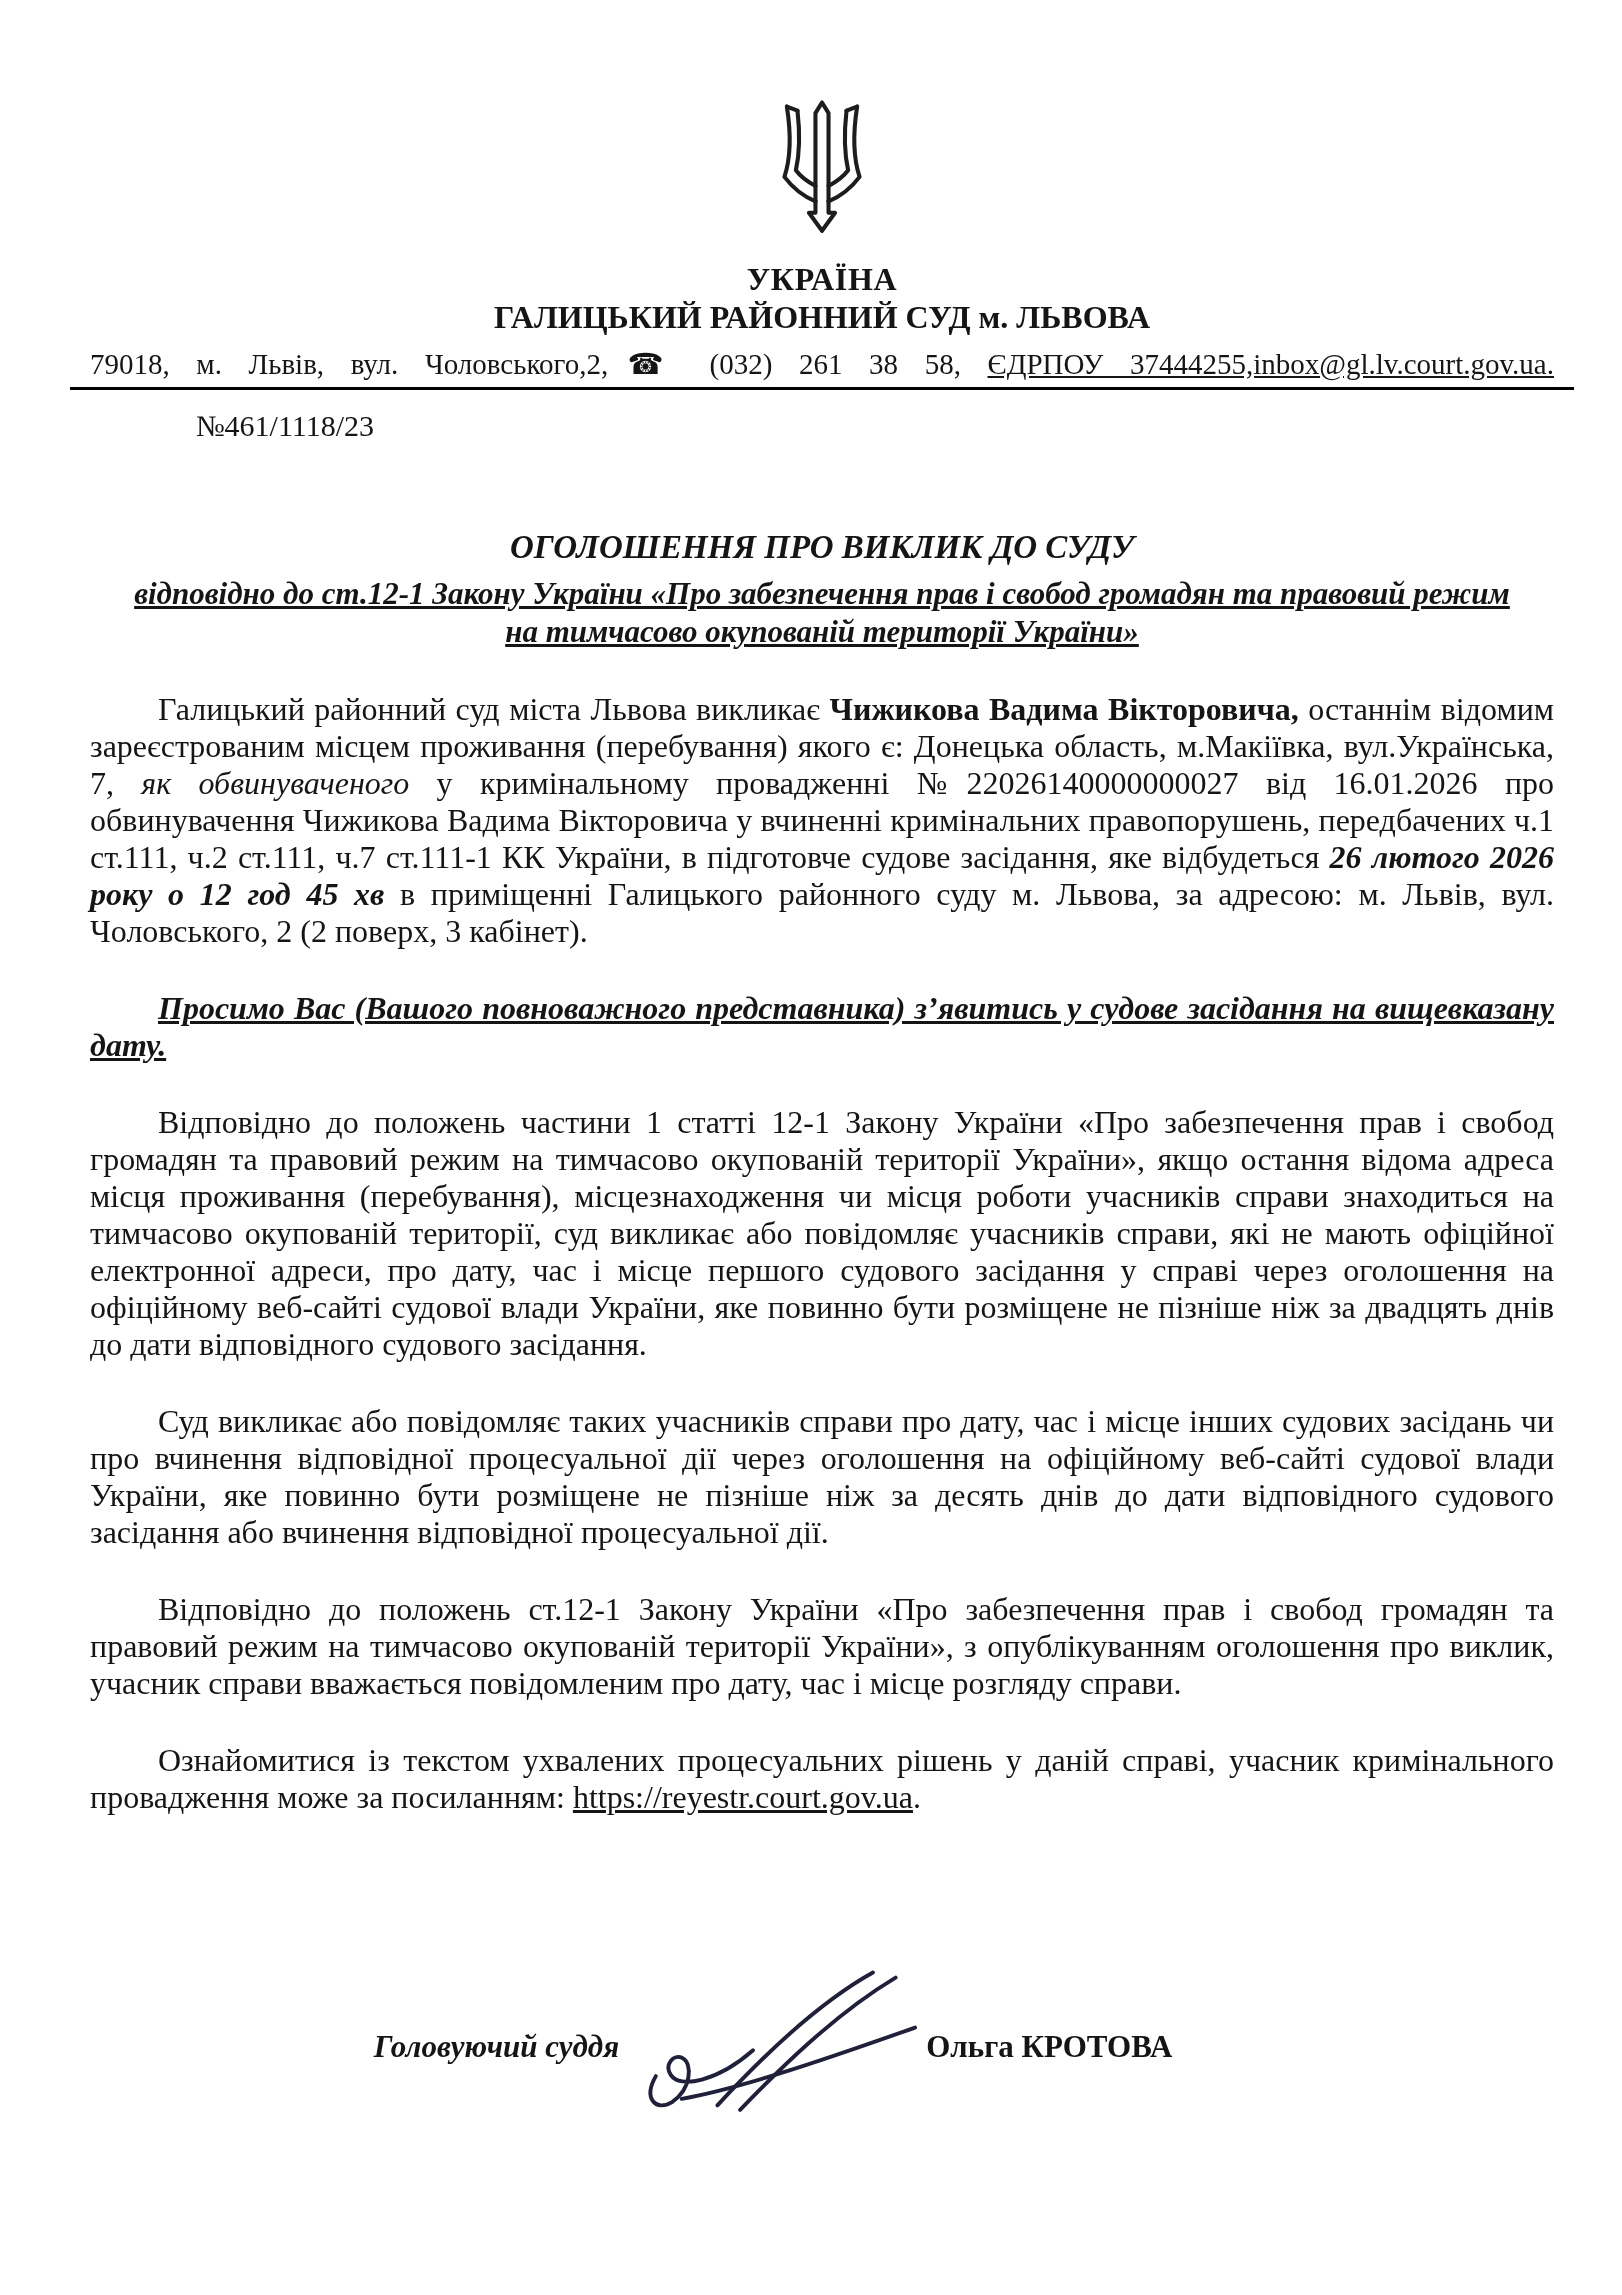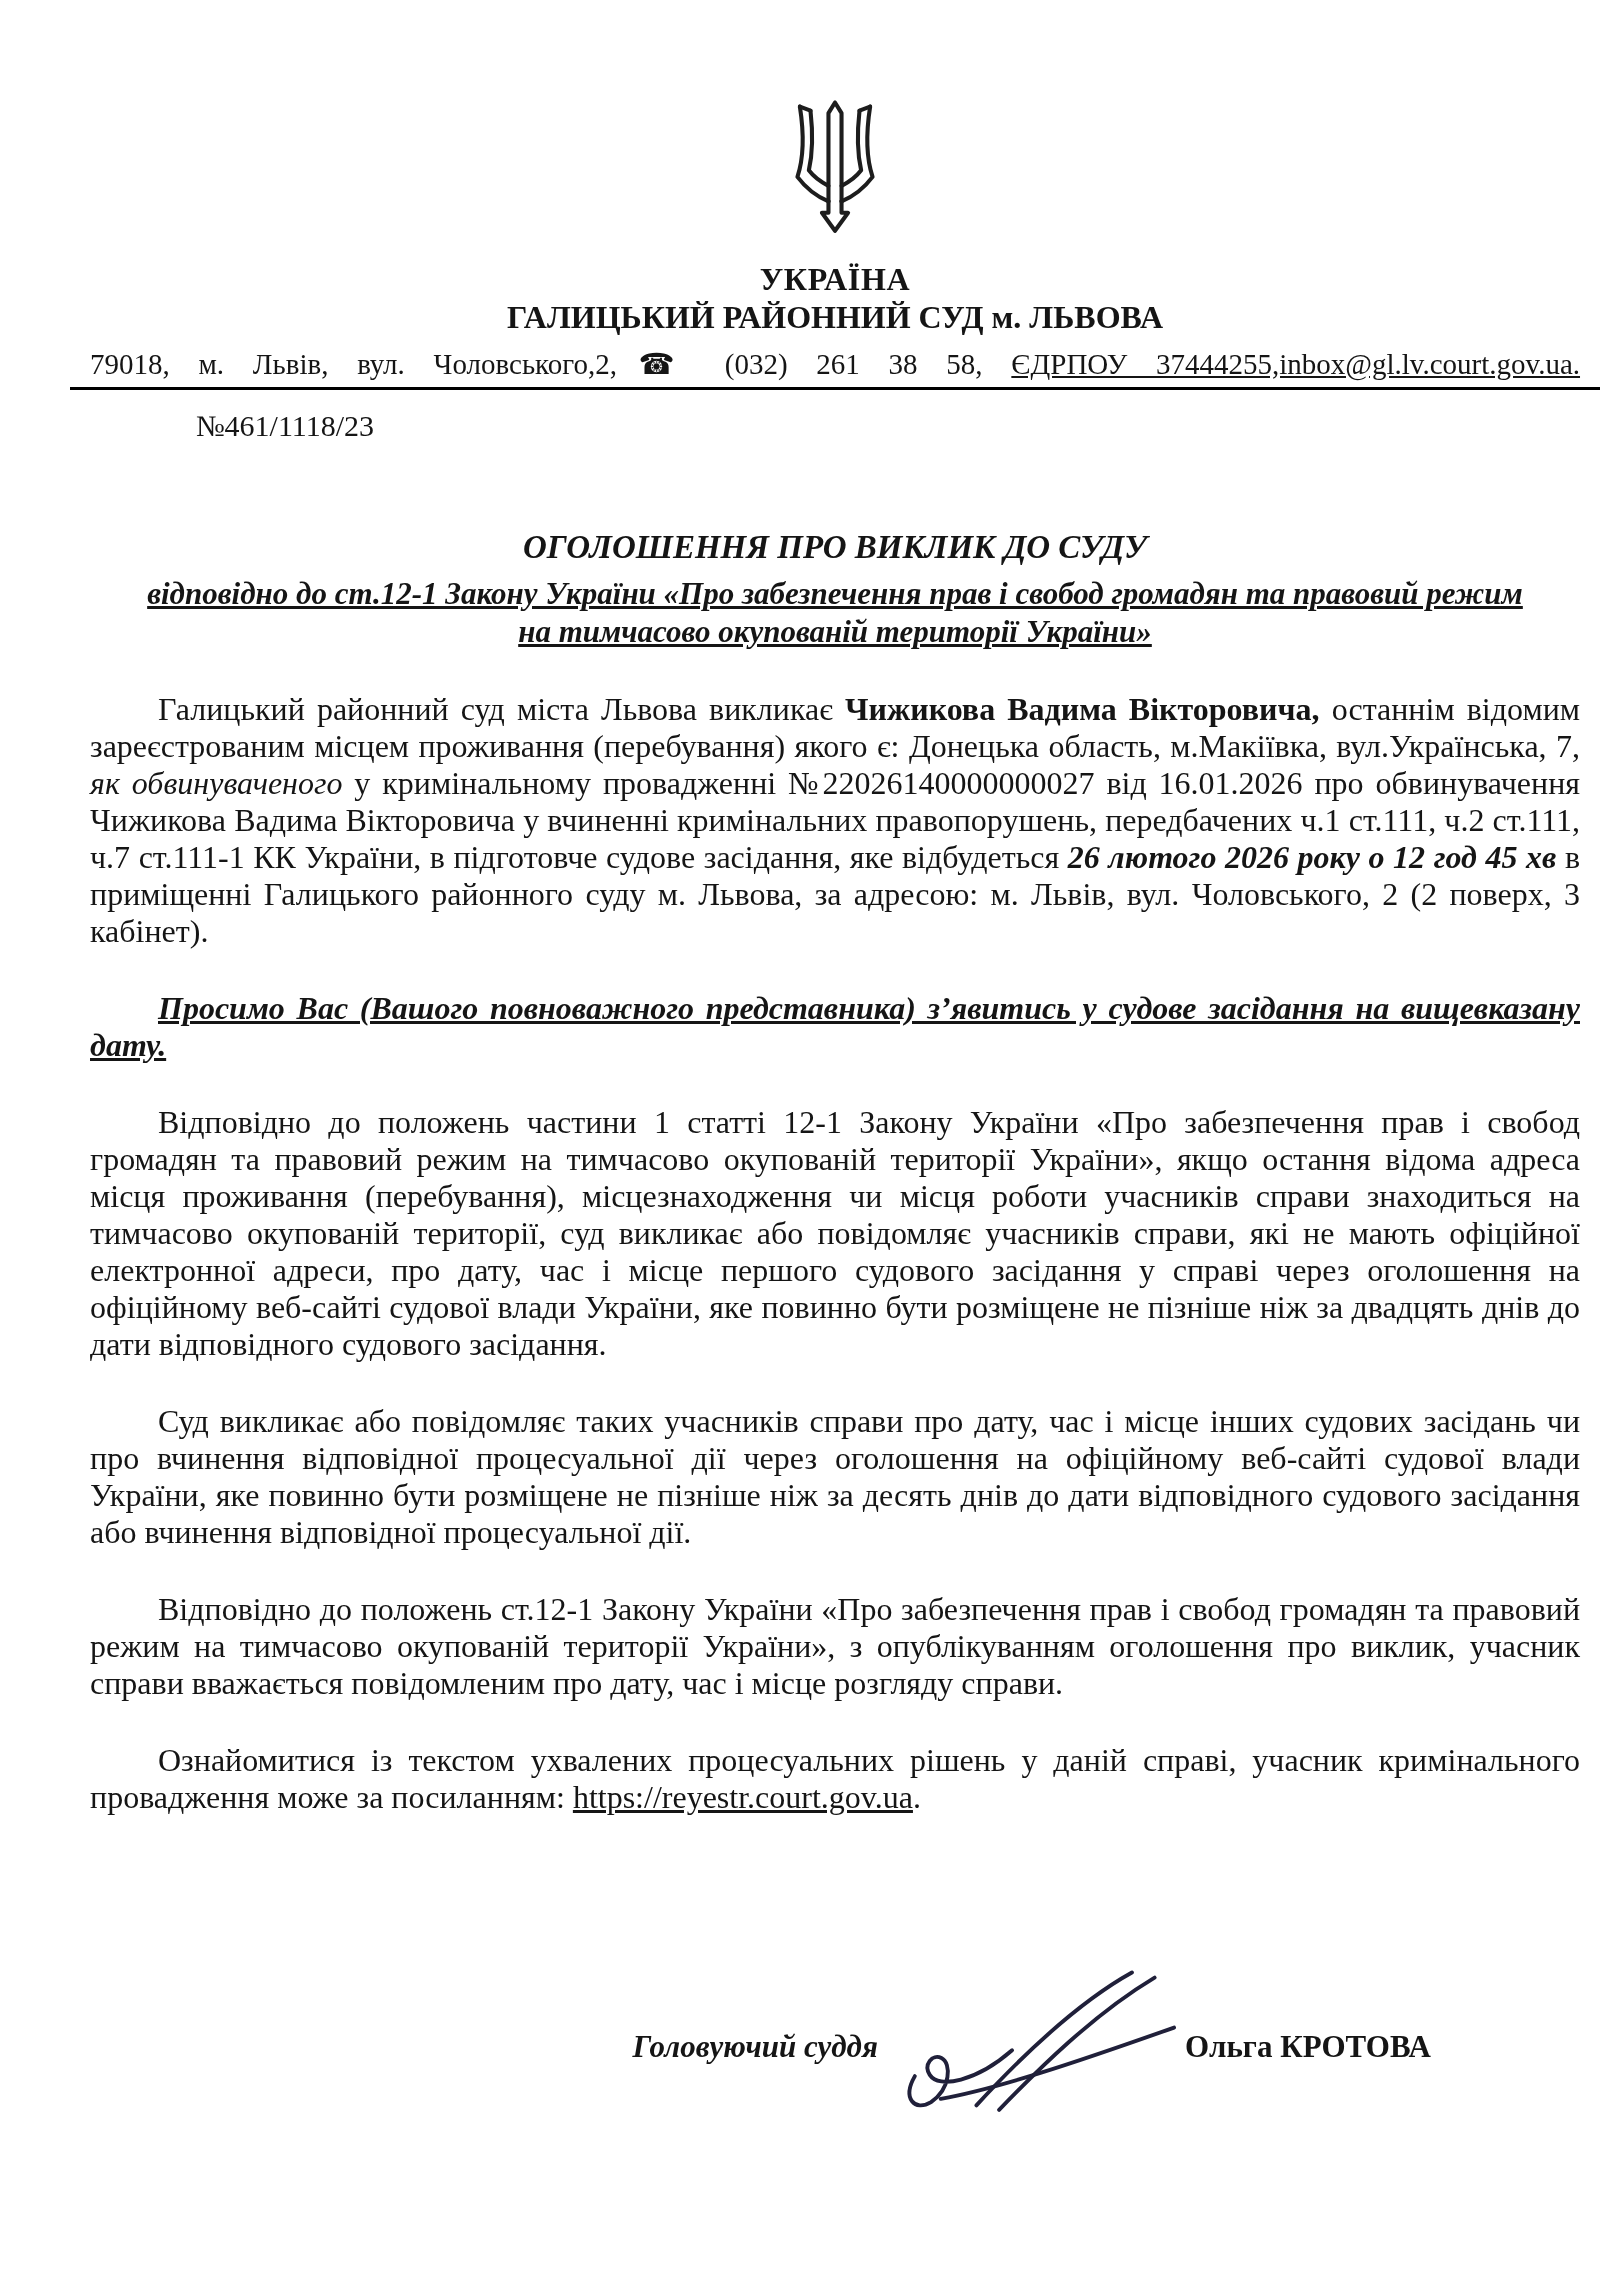--- a/index.html
+++ b/index.html
@@ -4,21 +4,21 @@
 <style>
   * { margin:0; padding:0; box-sizing:border-box; }
   html, body { width:1622px; }
   body {
     height:2295px;
     background:#ffffff;
     color:#151515;
     font-family:"Liberation Serif","DejaVu Serif",serif;
     overflow:hidden;
   }
-  .page { padding:97px 42px 0 90px; }
+  .page { padding:97px 68px 0 90px; }
 
   .emblem-wrap { text-align:center; }
   .emblem-wrap svg { width:98px; height:145px; }
 
   .country { text-align:center; font-weight:bold; font-size:32px; margin-top:17px; letter-spacing:0.7px; }
   .court   { text-align:center; font-weight:bold; font-size:32px; margin-top:1px; }
 
   .addr {
     margin-top:10.5px;
     font-size:29px;
@@ -49,21 +49,21 @@
   .b  { font-weight:bold; }
   .i  { font-style:italic; }
   .bi { font-weight:bold; font-style:italic; }
   .p-request { font-weight:bold; font-style:italic; text-decoration:underline; }
   .link { text-decoration:underline; color:#151515; }
 
   .sig-row {
     margin-top:150px;
     display:flex;
     align-items:center;
-    justify-content:flex-end;
+    justify-content:center;
     padding:0 149px 0 51px;
     font-size:31px;
   }
   .sig-role { font-weight:bold; font-style:italic; white-space:nowrap; }
   .sig-name { font-weight:bold; white-space:nowrap; }
   .sig-script svg { width:307px; height:162px; display:block; }
 </style>
 </head>
 <body>
 

